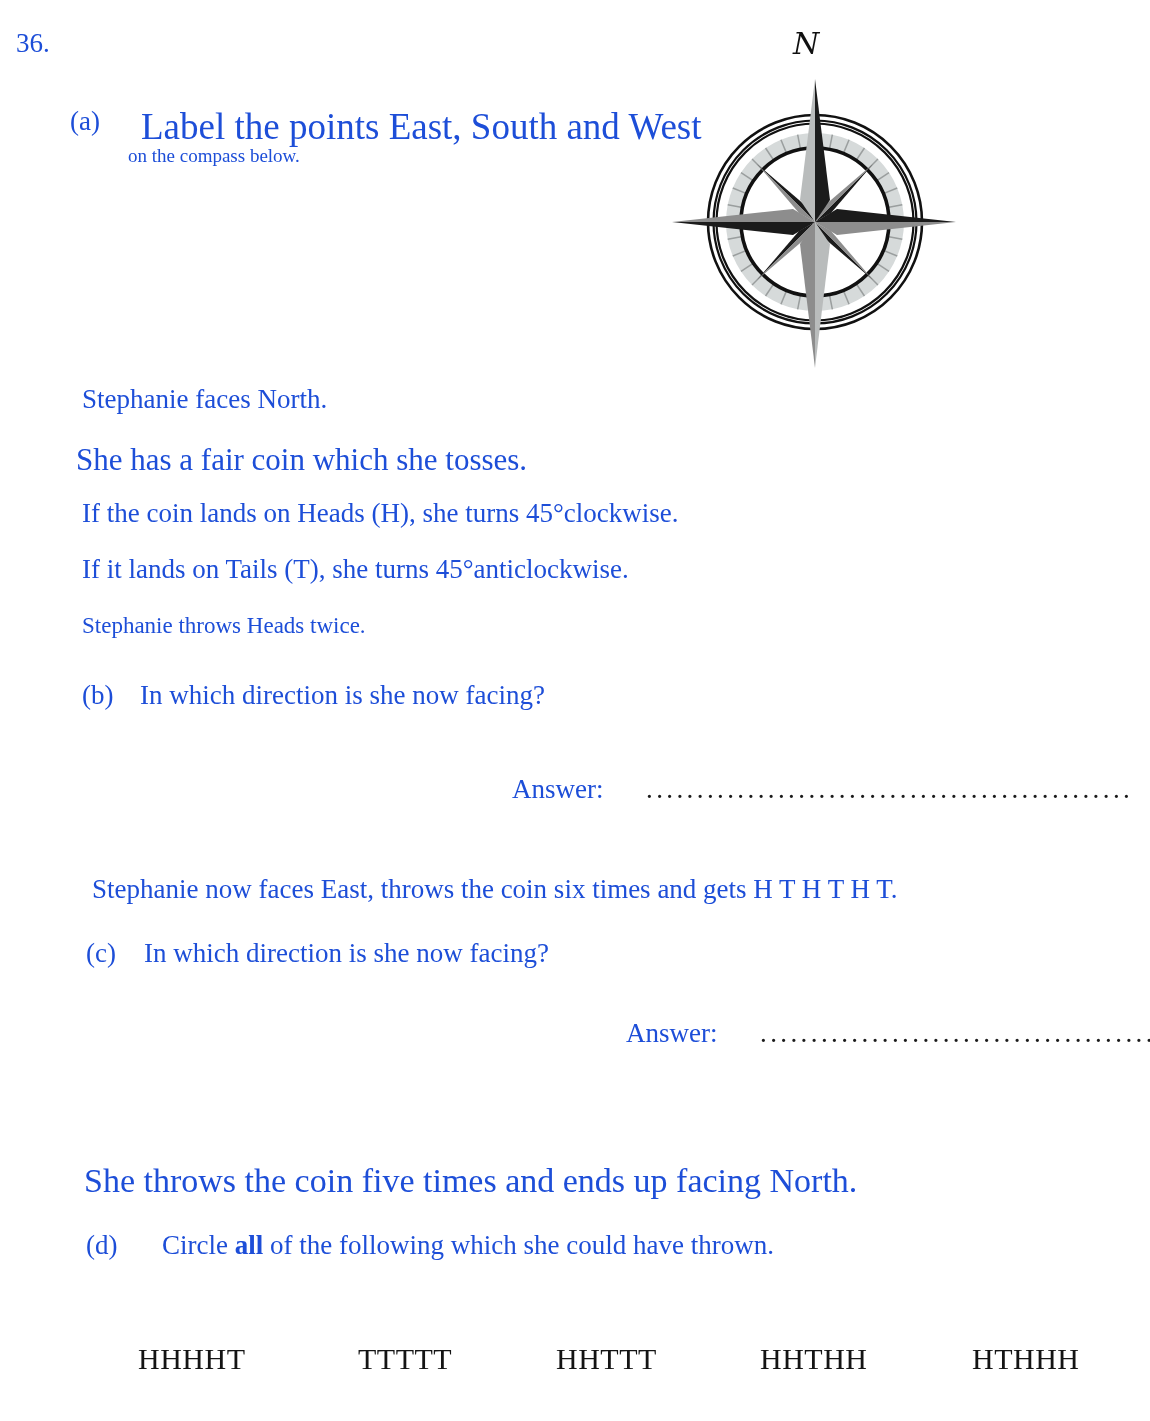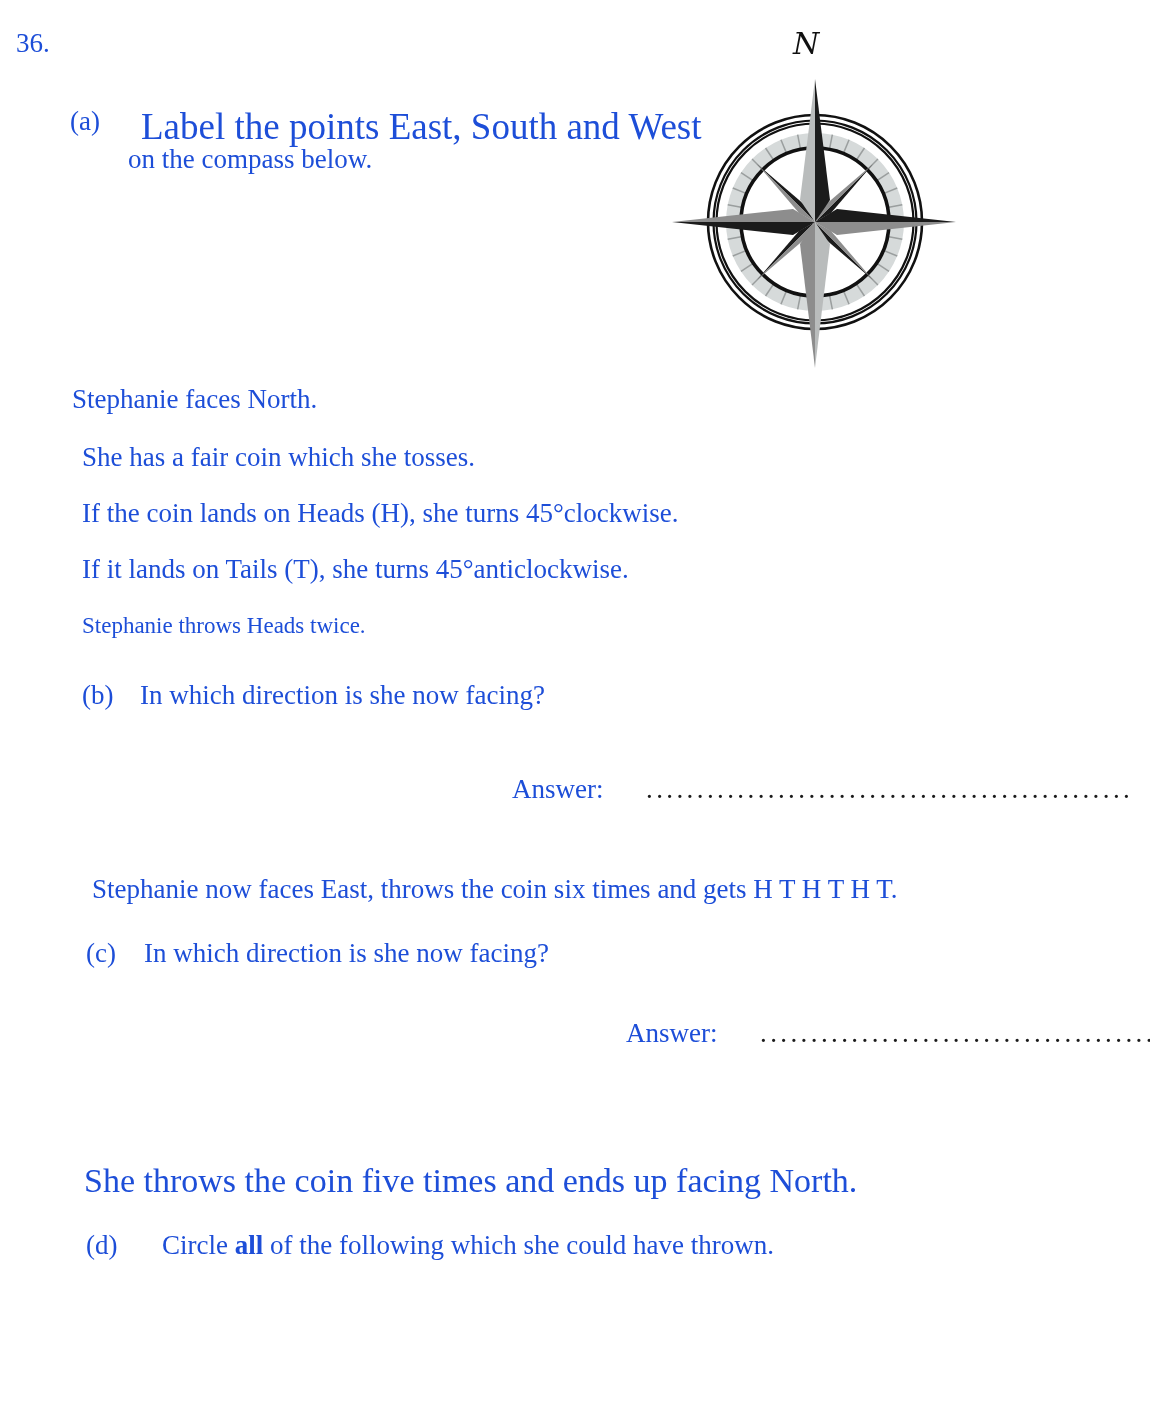--- a/index.html
+++ b/index.html
@@ -29,25 +29,25 @@
     color: #1d4ed8;
   }
 
   
   #q-number      { left: 16px;  top: 30px;  font-size: 27px; }
   #q-stem        { left: 72px;  top: 30px;  font-size: 27px; }
 
   
   #part-a-label  { left: 70px;  top: 108px; font-size: 27px; }
   #part-a-l1     { left: 141px; top: 108px; font-size: 37px; }
-  #part-a-l2     { left: 128px; top: 146px; font-size: 27px; text-align: center; }
-
-  
-  #narr1-l1 { left: 72px; top: 386px; font-size: 27px; }
-  #narr1-l2 { left: 82px; top: 444px; font-size: 27px; text-align: center; }
+  #part-a-l2     { left: 128px; top: 146px; font-size: 19px; text-align: center; }
+
+  
+  #narr1-l1 { left: 82px; top: 386px; font-size: 27px; }
+  #narr1-l2 { left: 76px; top: 444px; font-size: 31px; text-align: center; }
   #narr1-l3 { left: 82px; top: 500px; font-size: 27px; }
   #narr1-l4 { left: 82px; top: 556px; font-size: 27px; }
   #narr1-l5 { left: 82px; top: 614px; font-size: 23px; }
 
   
   #part-b-label { left: 82px;  top: 682px; font-size: 27px; }
   #part-b-text  { left: 140px; top: 682px; font-size: 27px; }
 
   
   #answer-b-label { left: 512px; top: 776px; font-size: 27px; }
@@ -227,14 +227,21 @@
   <div class="t" id="part-c-label">(c)</div>
   <div class="t" id="part-c-text">In which direction is she now facing?</div>
   <div class="t" id="answer-c-label">Answer:</div>
   <div class="t" id="answer-c-dots">................................................</div>
 
   <div class="t" id="narr3-l2">She throws the coin five times and ends up facing North.</div>
 
   <div class="t" id="part-d-label">(d)</div>
   <div class="t" id="part-d-text"><span>Circle </span><b>all</b><span> of the following which she could have thrown.</span></div>
 
+  <div id="options-row">
+    <span class="option" id="option-0">HHHHT</span>
+    <span class="option" id="option-1">TTTTT</span>
+    <span class="option" id="option-2">HHTTT</span>
+    <span class="option" id="option-3">HHTHH</span>
+    <span class="option" id="option-4">HTHHH</span>
+  </div>
 
 </div>
 
 </body></html>

